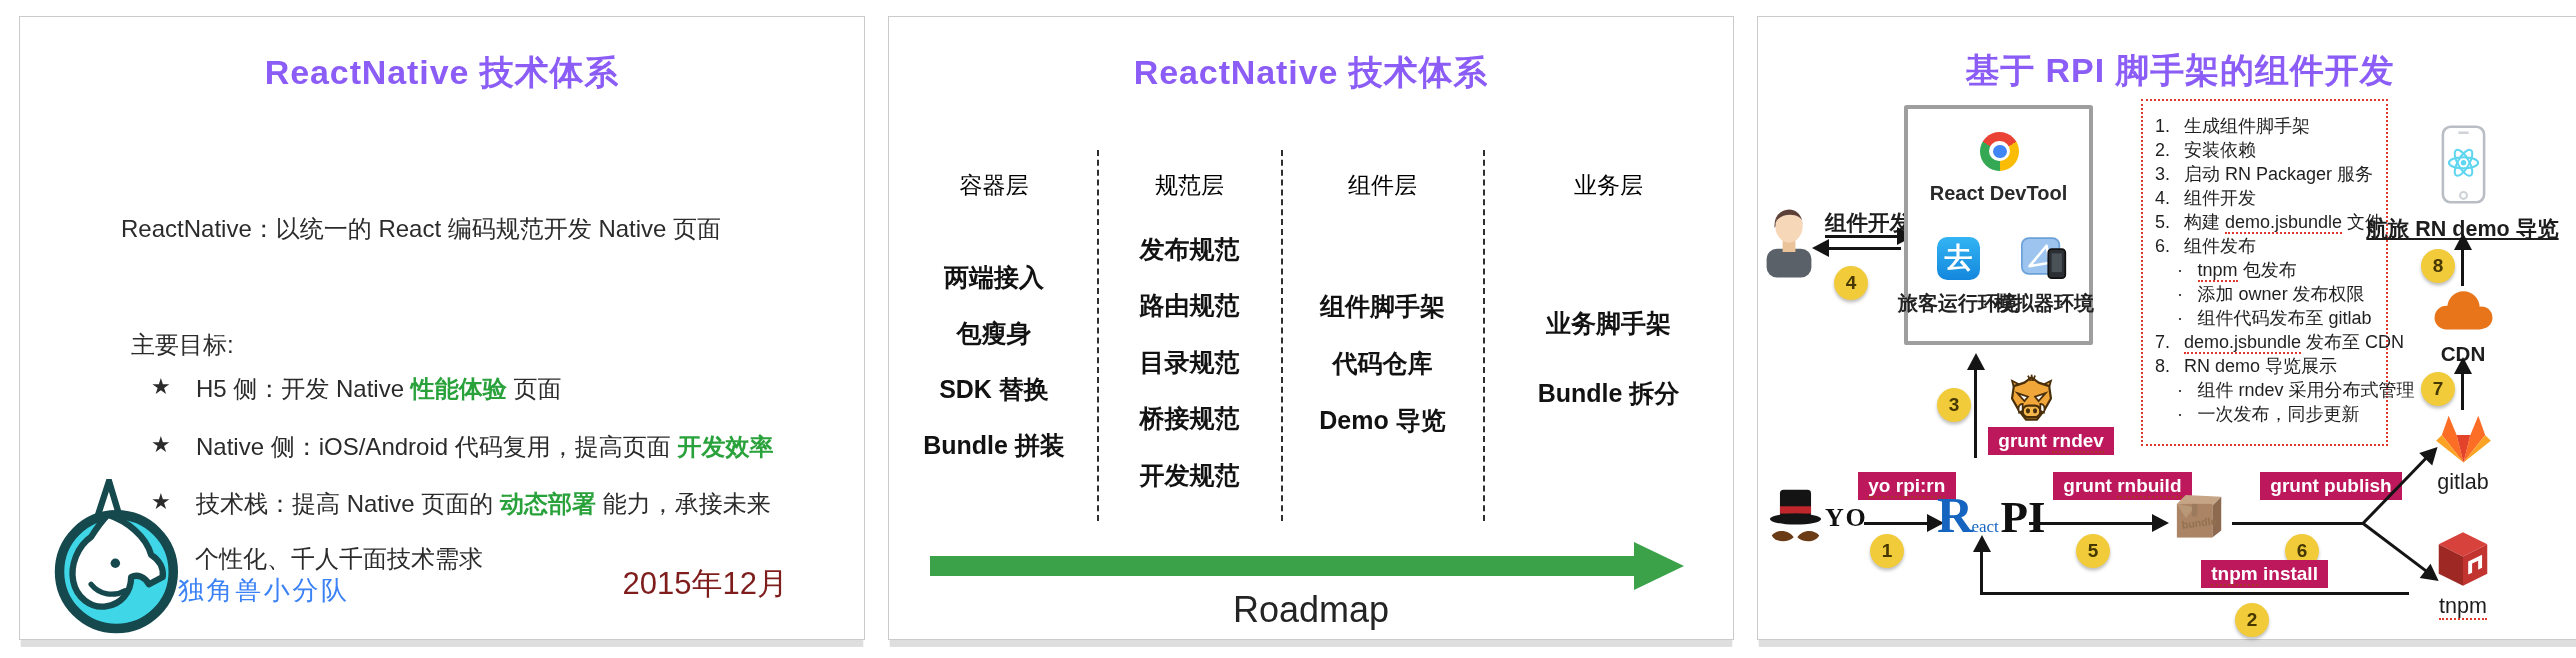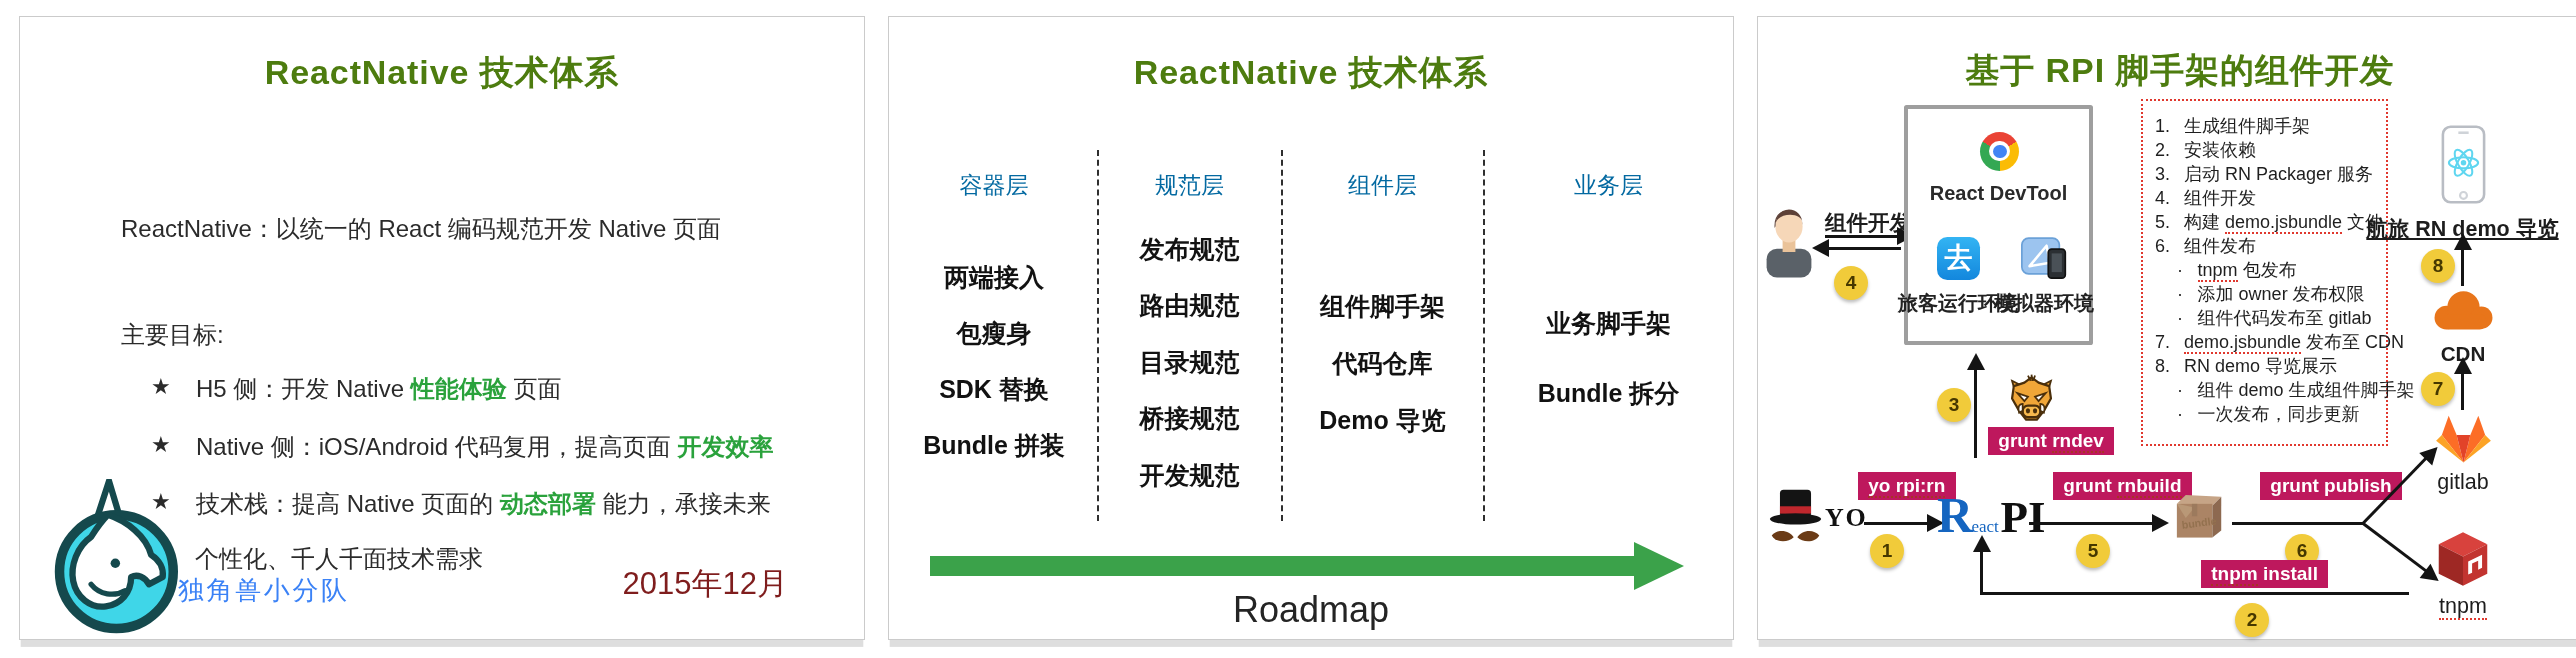--- a/index.html
+++ b/index.html
@@ -9,35 +9,35 @@
     overflow:hidden;
   }
   .panel{
     position:absolute;top:15.5px;width:846px;height:624px;background:#fff;
     border:1.7px solid #cbcbcb;box-sizing:border-box;
     box-shadow:0 8.6px 0 -1.7px #dedede;
   }
   #p1{left:19px}#p2{left:888px}#p3{left:1757px}
   .title{
     position:absolute;left:0;right:0;top:33px;text-align:center;
-    font-size:34px;font-weight:600;color:#4d7c0f;letter-spacing:0.9px;margin:0;
+    font-size:34px;font-weight:600;color:#8b5cf6;letter-spacing:0.9px;margin:0;
   }
   
   .s1-intro{position:absolute;left:101px;top:196px;font-size:24px;margin:0;color:#2b2b2b;}
-  .s1-goals{position:absolute;left:101px;top:302px;font-size:24px;margin:0;color:#2b2b2b;}
+  .s1-goals{position:absolute;left:101px;top:302px;font-size:24px;margin:10px;color:#2b2b2b;}
   .s1-bullet{position:absolute;left:131px;display:flex;font-size:24px;color:#2b2b2b;}
   .s1-bullet .star{width:45px;font-size:22px;padding-top:1.7px;flex:none;}
   .green-em{color:#2aa23c;font-weight:700;}
   .s1-cont{position:absolute;left:175px;top:526px;font-size:24px;color:#2b2b2b;}
   .s1-logo{position:absolute;left:29px;top:462px;width:139px;height:158px;}
   .s1-team{position:absolute;left:158px;top:556px;font-size:26px;color:#3b82f6;letter-spacing:2.6px;}
   .s1-date{position:absolute;right:76px;top:546px;font-size:31px;color:#7f1d1d;}
   
   .s2-sep{position:absolute;top:133px;height:371px;width:0;border-left:2.6px dashed #2e2e2e;}
-  .s2-head{position:absolute;top:153px;font-size:23px;color:#0369a1;text-align:center;}
+  .s2-head{position:absolute;top:153px;font-size:23px;color:#000000;text-align:center;}
   .s2-col{position:absolute;display:flex;flex-direction:column;align-items:center;
           font-size:25px;font-weight:700;color:#121212;text-align:center;}
   .s2-col div{height:29px;line-height:29px;white-space:nowrap;}
   .s2-shaft{position:absolute;left:41px;top:539px;width:706px;height:20px;background:#3ba24a;}
   .s2-ahead{position:absolute;left:745px;top:525px;width:0;height:0;
             border-left:50px solid #3ba24a;border-top:24px solid transparent;border-bottom:24px solid transparent;}
   .s2-roadmap{position:absolute;left:0;right:0;top:572px;text-align:center;font-size:36px;color:#242424;}
   
   .abs{position:absolute;}
   .hline{position:absolute;height:3.4px;background:#141414;}
@@ -246,21 +246,21 @@
     <div class="step">
         <span class="mk">7.</span>
         <span><span></span><span class="u-red">demo.jsbundle</span><span> 发布至 CDN</span></span>
       </div>
     <div class="step">
         <span class="mk">8.</span>
         <span><span>RN demo 导览展示</span><span class="u-red"></span><span></span></span>
       </div>
     <div class="step l1">
         <span class="mk">·</span>
-        <span><span>组件 demo 生成组件脚手架</span><span class="u-red"></span><span></span></span>
+        <span><span>组件 rndev 采用分布式管理</span><span class="u-red"></span><span></span></span>
       </div>
     <div class="step l1">
         <span class="mk">·</span>
         <span><span>一次发布，同步更新</span><span class="u-red"></span><span></span></span>
       </div>
   </div>
 
   <svg class="abs" style="left:683px;top:108px;width:45px;height:79px;" viewBox="0 0 52 92">
     <rect x="2" y="2" width="48" height="88" rx="9" fill="#fff" stroke="#b9bdc4" stroke-width="3"></rect>
     <line x1="20" y1="9" x2="32" y2="9" stroke="#cfd3d8" stroke-width="3"></line>

